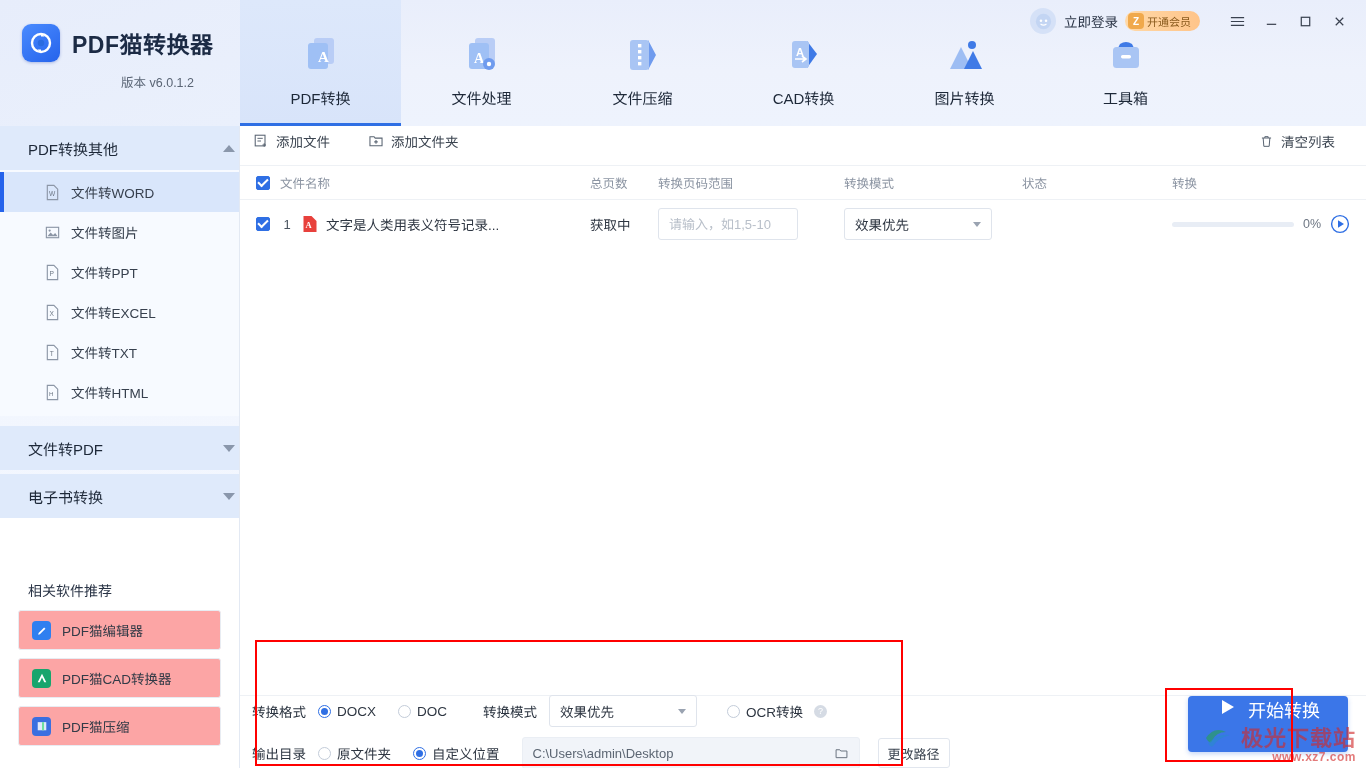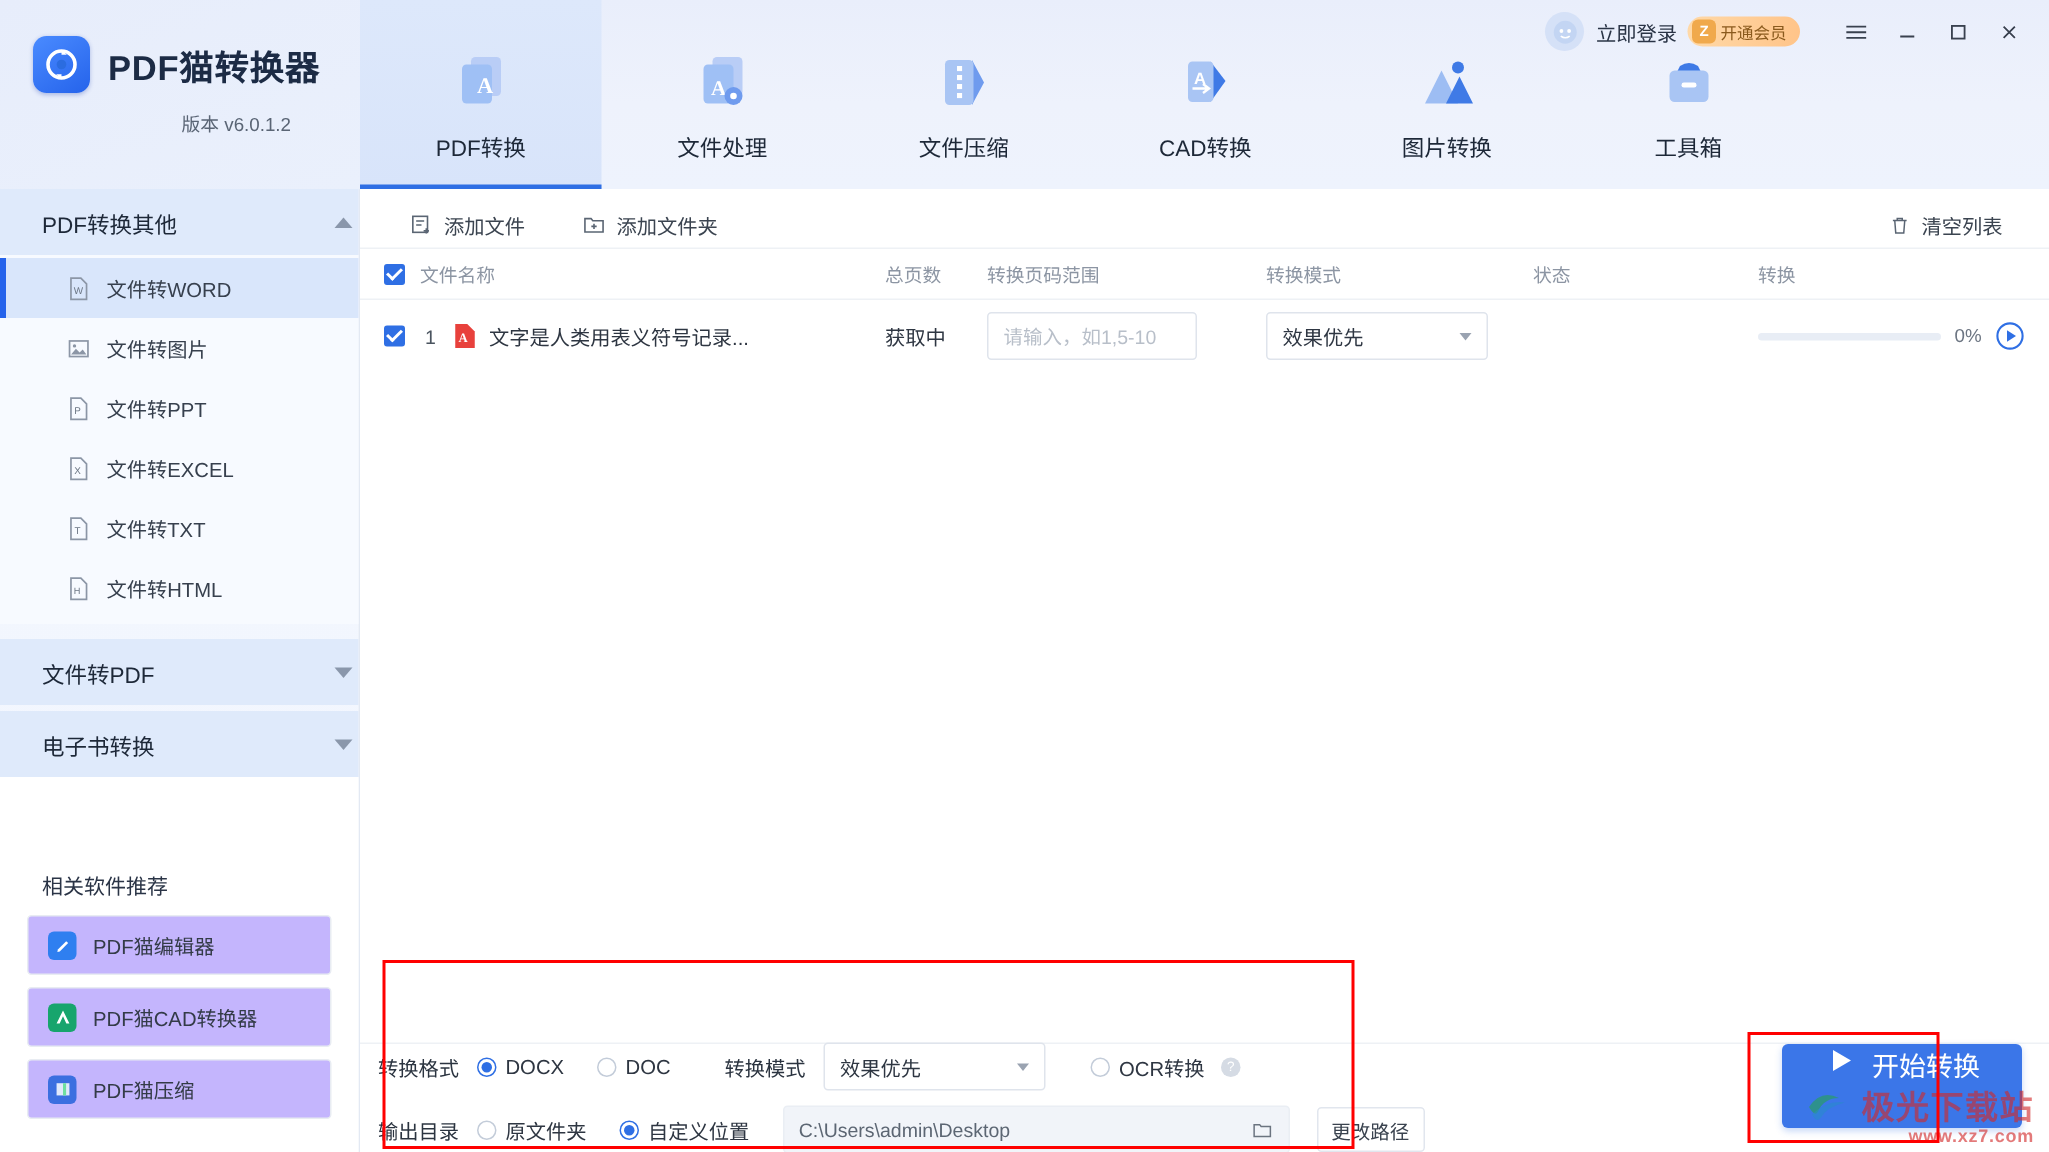--- a/index.html
+++ b/index.html
@@ -123,28 +123,28 @@
   }
   .nav-item .ico { width: 17px; height: 17px; flex: 0 0 17px; display: block; }
 
   .sidebar-spacer { flex: 1; background: #ffffff; }
 
   .recommend { background: #ffffff; padding: 0 18px 14px 18px; }
   .recommend-title { font-size: 14px; color: #2a3446; padding: 14px 0 10px 10px; }
   .rec-item {
     height: 40px; display: flex; align-items: center; gap: 11px;
     border: 1px solid #e8ecf2; border-radius: 3px; margin-bottom: 8px;
-    padding-left: 13px; font-size: 13.5px; color: #333b47; cursor: pointer; background: #c4b5fd;
+    padding-left: 13px; font-size: 13.5px; color: #333b47; cursor: pointer; background: #fca5a5;
   }
   .rec-ico { width: 19px; height: 19px; border-radius: 4px; display: flex; align-items: center; justify-content: center; }
 
   
   .main { flex: 1; display: flex; flex-direction: column; background: #fff; min-width: 0; position: relative; }
   .main-toolbar {
-    height: 40px; display: flex; align-items: flex-end; padding: 0 22px 0 24px;
+    height: 40px; display: flex; align-items: flex-start; padding: 0 22px 0 4px;
     border-bottom: 1px solid #eef1f5; gap: 8px;
   }
   .tool-btn {
     display: flex; align-items: center; gap: 7px; padding: 5px 9px;
     font-size: 13.5px; color: #3b4450; cursor: pointer; border-radius: 3px;
   }
   .spacer { flex: 1; }
 
   
   .tbl-head {

